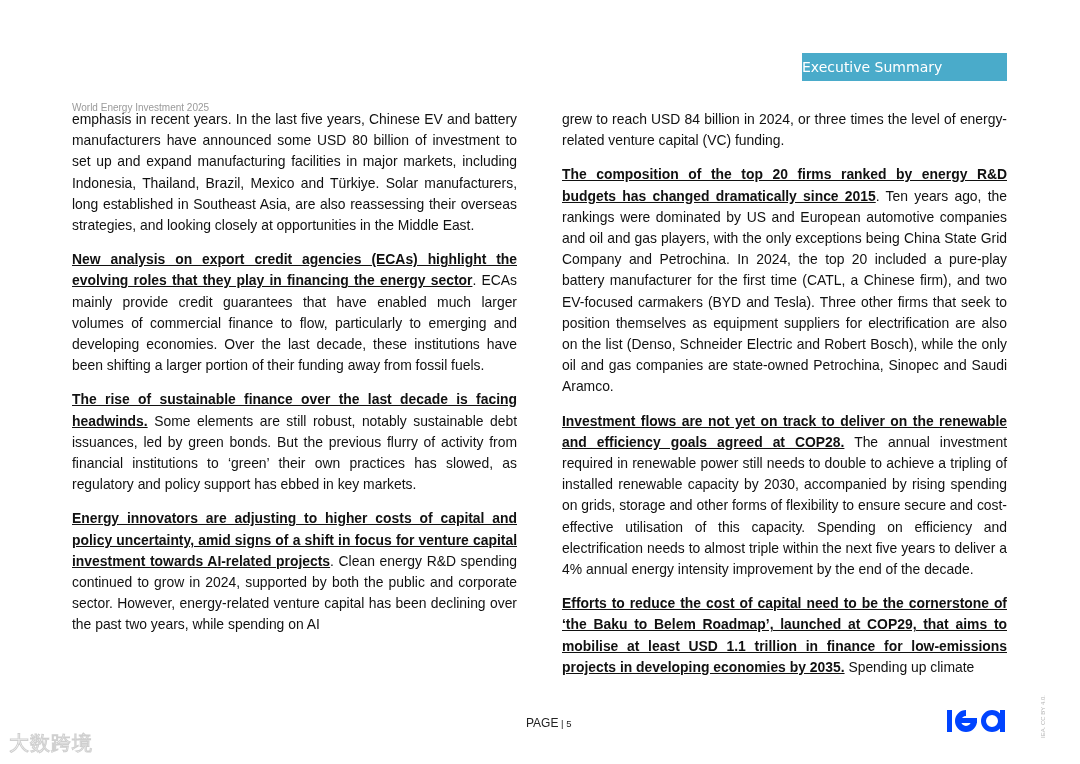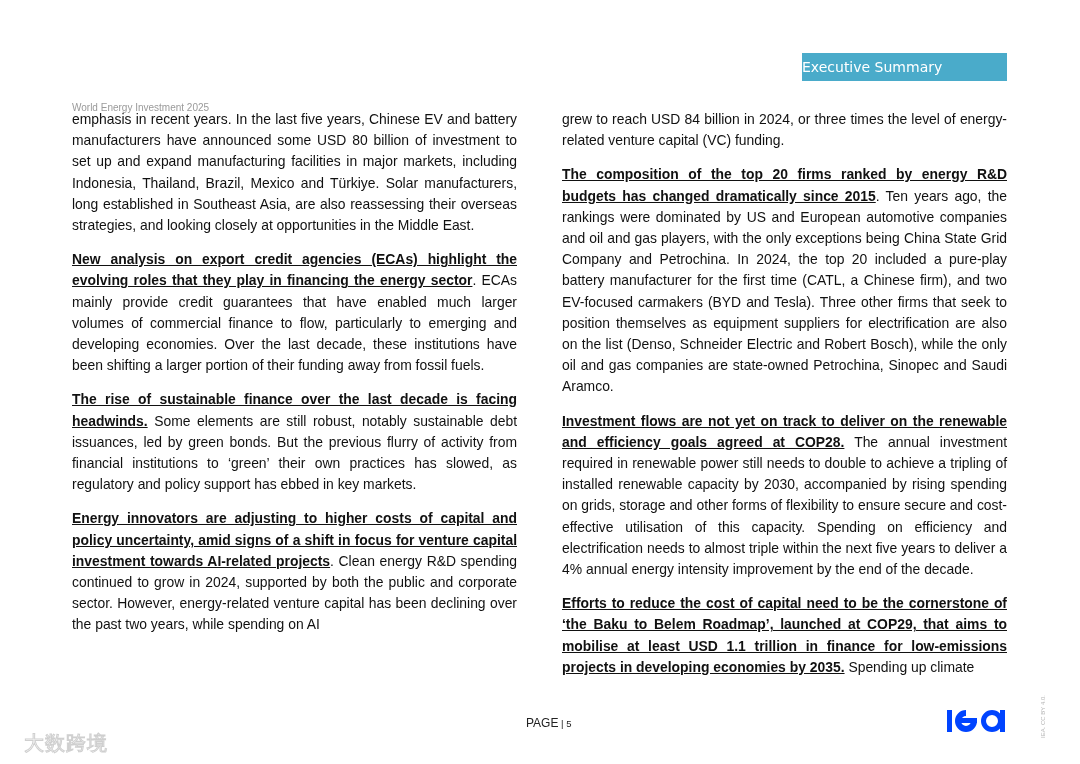--- a/index.html
+++ b/index.html
@@ -8,21 +8,21 @@
   .section-tab { position: absolute; left: 802px; top: 53px; width: 205px; height: 28px; background: #4aabca; color: #fff; font-size: 14px; line-height: 28px; text-align: left; padding-right: 10px; box-sizing: border-box; font-family: "DejaVu Sans", sans-serif; }
   .col { position: absolute; top: 101px; width: 445px; font-size: 13.9px; line-height: 21.2px; text-align: justify; }
   .col-left { left: 72px; }
   .col-right { left: 562px; }
   .col p { margin: 8px 0 13px 0; }
   .col b { font-weight: bold; text-decoration: underline; }
   .footer-page { position: absolute; left: 518px; top: 716px; font-size: 9.5px; color: #222; }
   .footer-page .sc { font-size: 12px; padding-left: 8px; }
   .iea-logo { position: absolute; left: 946px; top: 704px; width: 62px; height: 30px; }
   .license { position: absolute; left: 1040px; top: 738px; font-size: 6px; color: #b5b5b5; transform: rotate(-90deg); transform-origin: left top; white-space: nowrap; }
-  .watermark { position: absolute; left: 24px; top: 730px; font-size: 20px; color: #e2e2e2; font-family: "DejaVu Sans", sans-serif; letter-spacing: 1px; -webkit-text-stroke: 1px #cfcfcf; color: transparent; }
+  .watermark { position: absolute; left: 9px; top: 730px; font-size: 20px; color: #e2e2e2; font-family: "DejaVu Sans", sans-serif; letter-spacing: 1px; -webkit-text-stroke: 1px #cfcfcf; color: transparent; }
 </style>
 </head>
 <body>
 
 <div class="header-title">World Energy Investment 2025</div>
 <div class="section-tab">Executive Summary</div>
 
 <div class="col col-left">
   <p><b></b><span>emphasis in recent years. In the last five years, Chinese EV and battery manufacturers have announced some USD 80 billion of investment to set up and expand manufacturing facilities in major markets, including Indonesia, Thailand, Brazil, Mexico and Türkiye. Solar manufacturers, long established in Southeast Asia, are also reassessing their overseas strategies, and looking closely at opportunities in the Middle East.</span></p>
   <p><b>New analysis on export credit agencies (ECAs) highlight the evolving roles that they play in financing the energy sector</b><span>. ECAs mainly provide credit guarantees that have enabled much larger volumes of commercial finance to flow, particularly to emerging and developing economies. Over the last decade, these institutions have been shifting a larger portion of their funding away from fossil fuels.</span></p>

